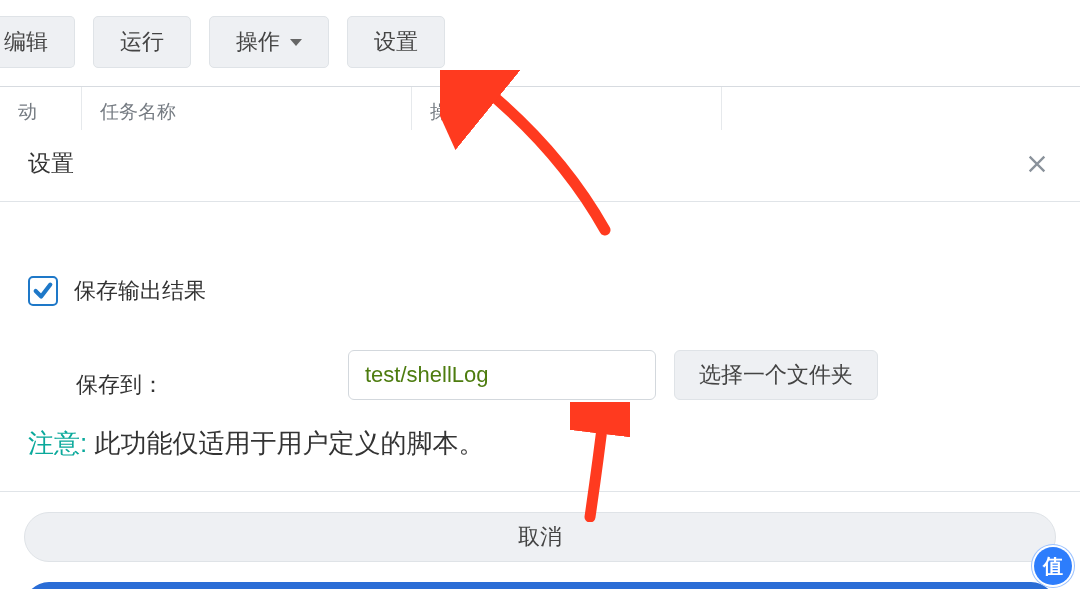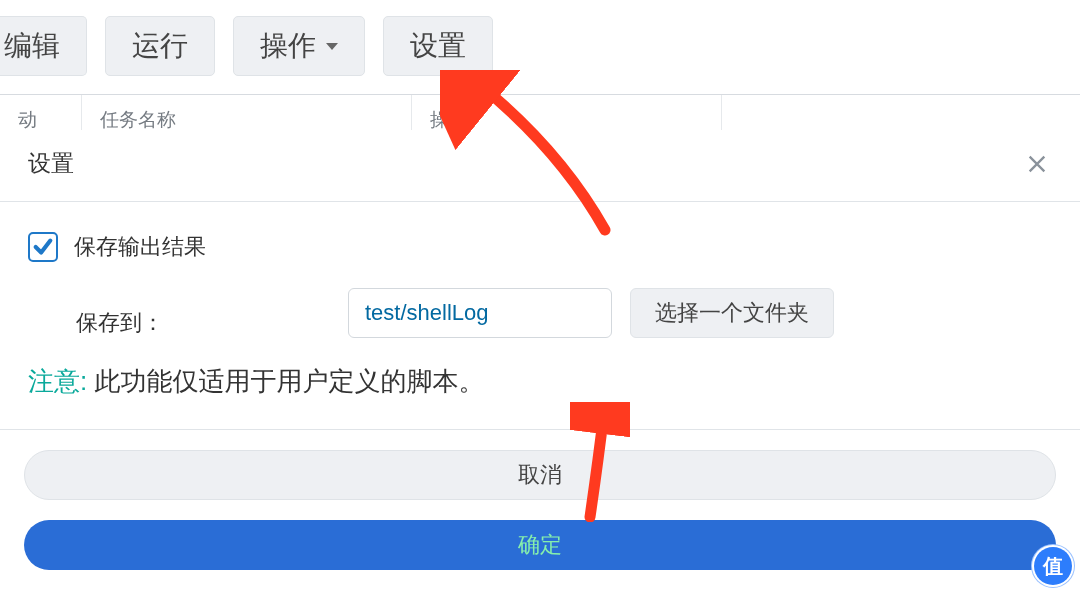--- a/index.html
+++ b/index.html
@@ -9,21 +9,21 @@
   .toolbar {
     display:flex;
     gap:18px;
     padding:16px 12px 18px 12px;
   }
   .tbtn {
     background:#eef0f3;
     border:1px solid #dfe3e7;
     border-radius:5px;
     padding:10px 26px;
-    font-size:28px;
+    font-size:22px;
     color:#444;
     cursor:pointer;
     display:flex; align-items:center; gap:6px;
     white-space:nowrap;
   }
   .tbtn.cut-left {
     border-left:none;
     border-top-left-radius:0;
     border-bottom-left-radius:0;
     padding-left:4px;
@@ -72,21 +72,21 @@
   }
   .dlg-title { font-size:23px; color:#333; font-weight:500; }
   .dlg-close {
     width:30px;height:30px;
     display:flex;align-items:center;justify-content:center;
     color:#8a929b;cursor:pointer;
   }
   .dlg-close svg { width:22px;height:22px; stroke:#8a929b; stroke-width:2.5; fill:none; }
 
   .dlg-body { flex:1; padding:30px 28px; position:relative; }
-  .row { display:flex; align-items:center; margin-bottom:26px; }
+  .row { display:flex; align-items:center; margin-bottom:26px;margin-top:44px; }
 
   .checkbox {
     width:30px;height:30px;
     border:2px solid #1e78c8;
     border-radius:5px;
     display:flex;align-items:center;justify-content:center;
     cursor:pointer;
     margin-right:16px;
     flex:none;
   }
@@ -94,27 +94,27 @@
 
   .label { font-size:22px; color:#333; }
 
   .saveto-row {
     display:flex; align-items:flex-end;
   }
   .saveto-label {
     width:320px; padding-left:48px; font-size:22px; color:#333; flex:none;
   }
   .txt-input {
-    width:264px;
+    width:308px;
     height:50px;
     border:1px solid #d3d8dd;
     border-radius:6px;
     padding:0 16px;
     font-size:22px;
-    color:#0369a1;
+    color:#4d7c0f;
     background:#fff;
     margin-right:18px;
   }
   .sel-btn {
     height:50px;
     padding:0 24px;
     background:#eef0f3;
     border:1px solid #dfe3e7;
     border-radius:6px;
     font-size:22px;

